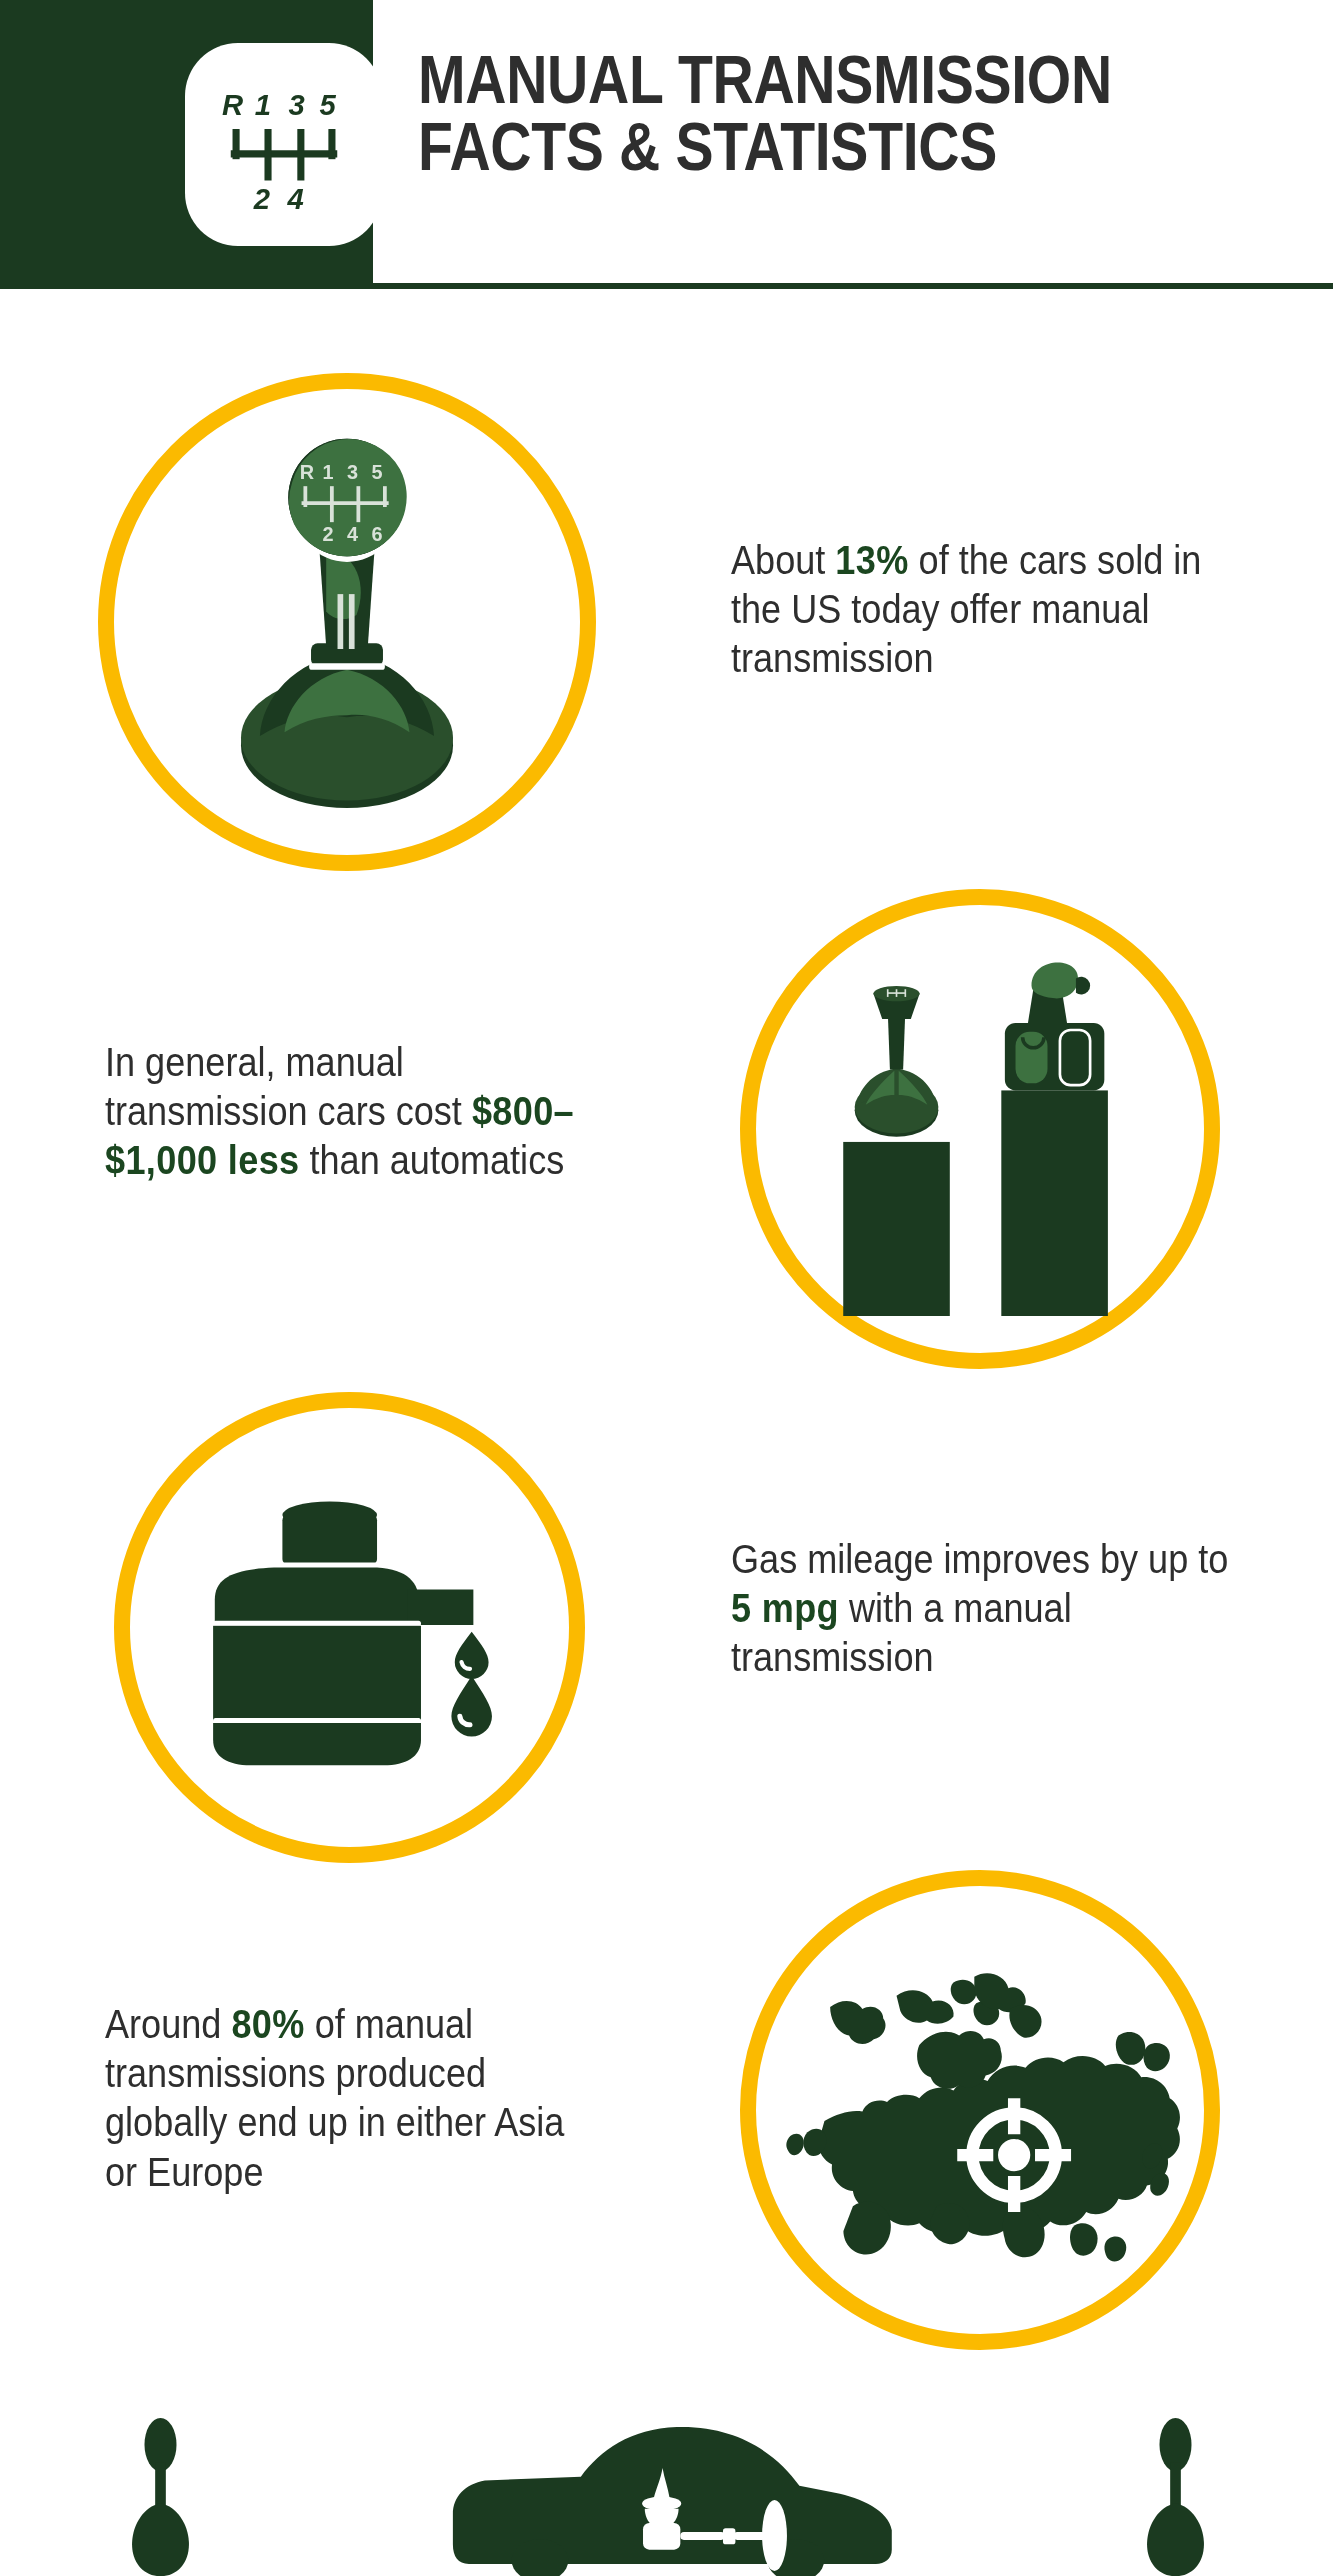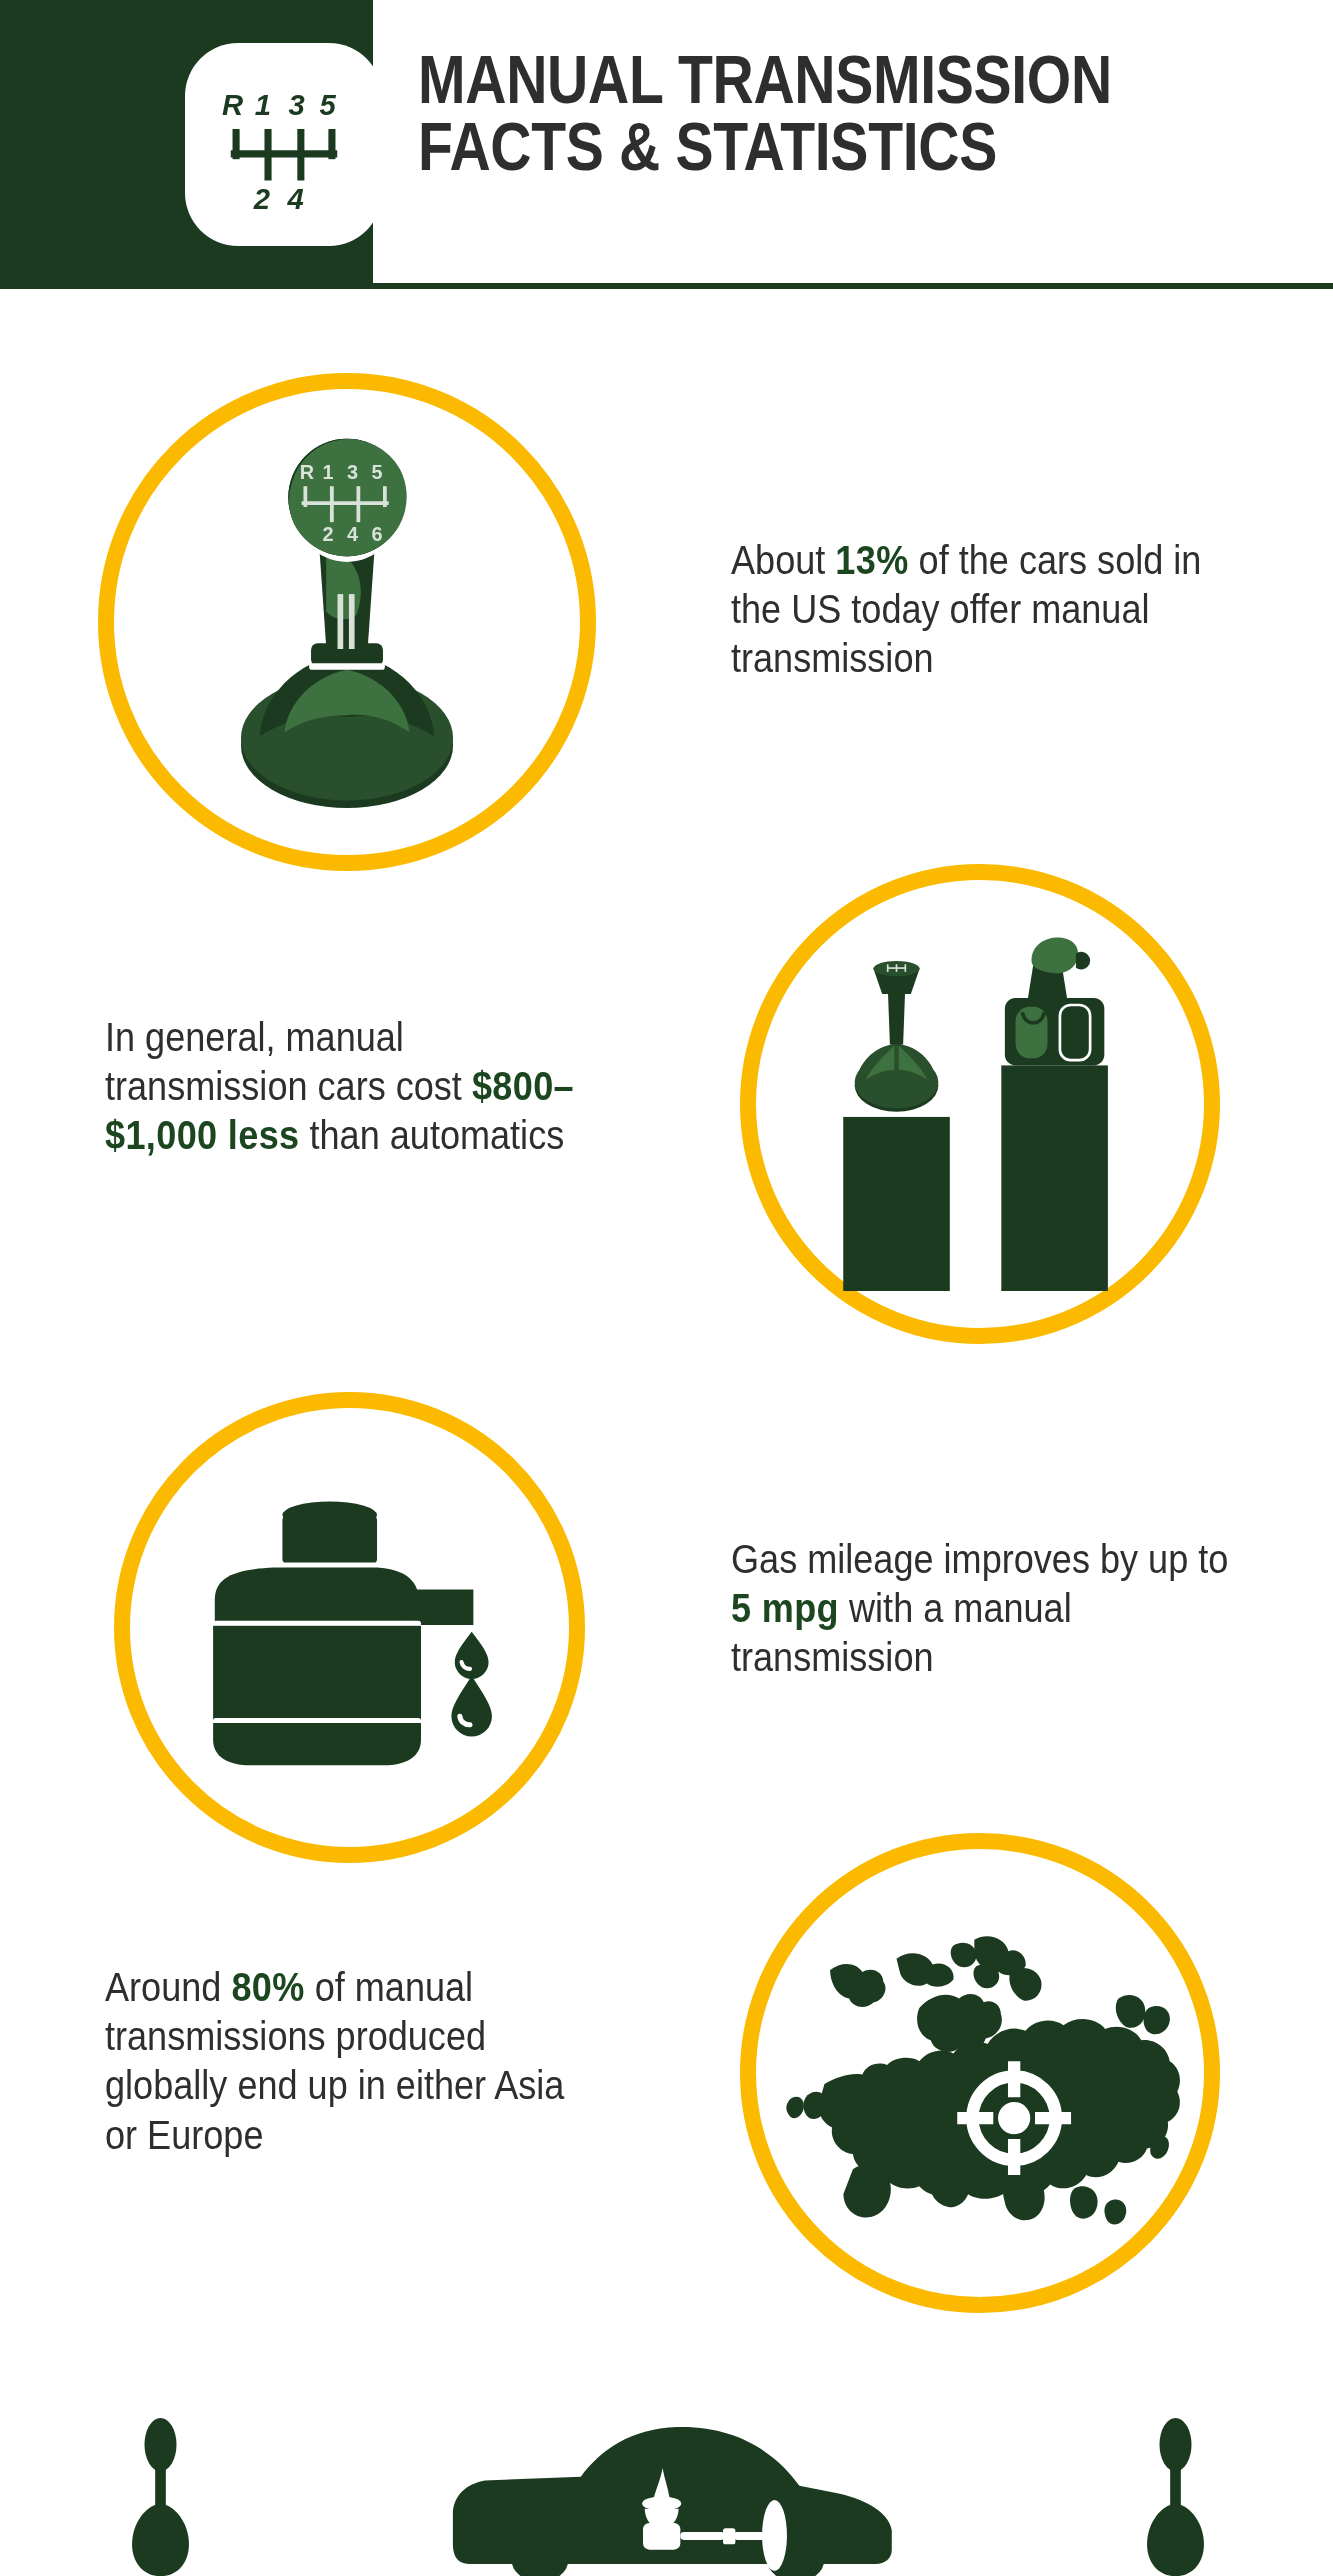--- a/index.html
+++ b/index.html
@@ -145,21 +145,21 @@
         <text x="176" y="114">6</text>
       </g>
     </svg>
   </div>
 
   <div class="fact" style="left:731px; top:172px; width:569px;">
     <span>About </span><b>13%</b><span> of the cars sold in the US today offer manual transmission</span>
   </div>
 </div>
 
-<div class="row" style="top:846px;height:498px;text-decoration:underline;">
+<div class="row" style="top:871px;height:498px;text-decoration:underline;">
   <div class="circle" style="left:740px; top:18px; width:480px; height:480px;">
     <svg viewBox="0 0 400 420" width="356" height="373">
 
       <rect x="46" y="224" width="120" height="196" fill="#1b3a20"></rect>
 
       <rect x="224" y="166" width="120" height="254" fill="#1b3a20"></rect>
 
       <g transform="translate(106,150) scale(0.62)">
         <ellipse cx="0" cy="62" rx="76" ry="48" fill="#1b3a20"></ellipse>
         <ellipse cx="0" cy="56" rx="76" ry="48" fill="#2a4f2c"></ellipse>
@@ -219,21 +219,21 @@
       <path d="M344 222 C 358 244 368 258 368 270 a24 24 0 0 1 -48 0 c0 -12 10 -26 24 -48 Z" fill="#1b3a20"></path>
       <path d="M330 270 a11 11 0 0 0 12 10" stroke="#ffffff" stroke-width="6" fill="none" stroke-linecap="round"></path>
     </svg>
   </div>
 
   <div class="fact" style="left:731px; top:163px; width:569px;">
     <span>Gas mileage improves by up to </span><b>5 mpg</b><span> with a manual transmission</span>
   </div>
 </div>
 
-<div class="row" style="top:1812px;height:498px;">
+<div class="row" style="top:1849px;height:498px;">
   <div class="circle" style="left:740px; top:21.3px; width:480px; height:480px; overflow:hidden;">
     <svg viewBox="0 0 440 330" width="418" height="313">
       <g fill="#1b3a20">
 
         <path d="M56 176 C 70 168 84 164 96 166 C 100 156 112 152 122 156 C 130 148 146 146 156 152
                  C 166 140 182 138 192 144 C 200 132 216 128 228 134 C 236 120 254 114 268 120
                  C 278 108 296 106 308 114 C 322 104 342 106 352 118 C 366 112 384 118 390 130
                  C 404 128 418 138 420 152 C 430 158 434 172 428 184 C 434 196 430 210 418 216
                  C 420 230 410 242 396 244 C 392 256 378 262 366 258 C 360 272 344 278 332 272
                  C 324 286 306 290 294 282 C 282 296 262 298 250 288 C 236 300 214 300 202 288

